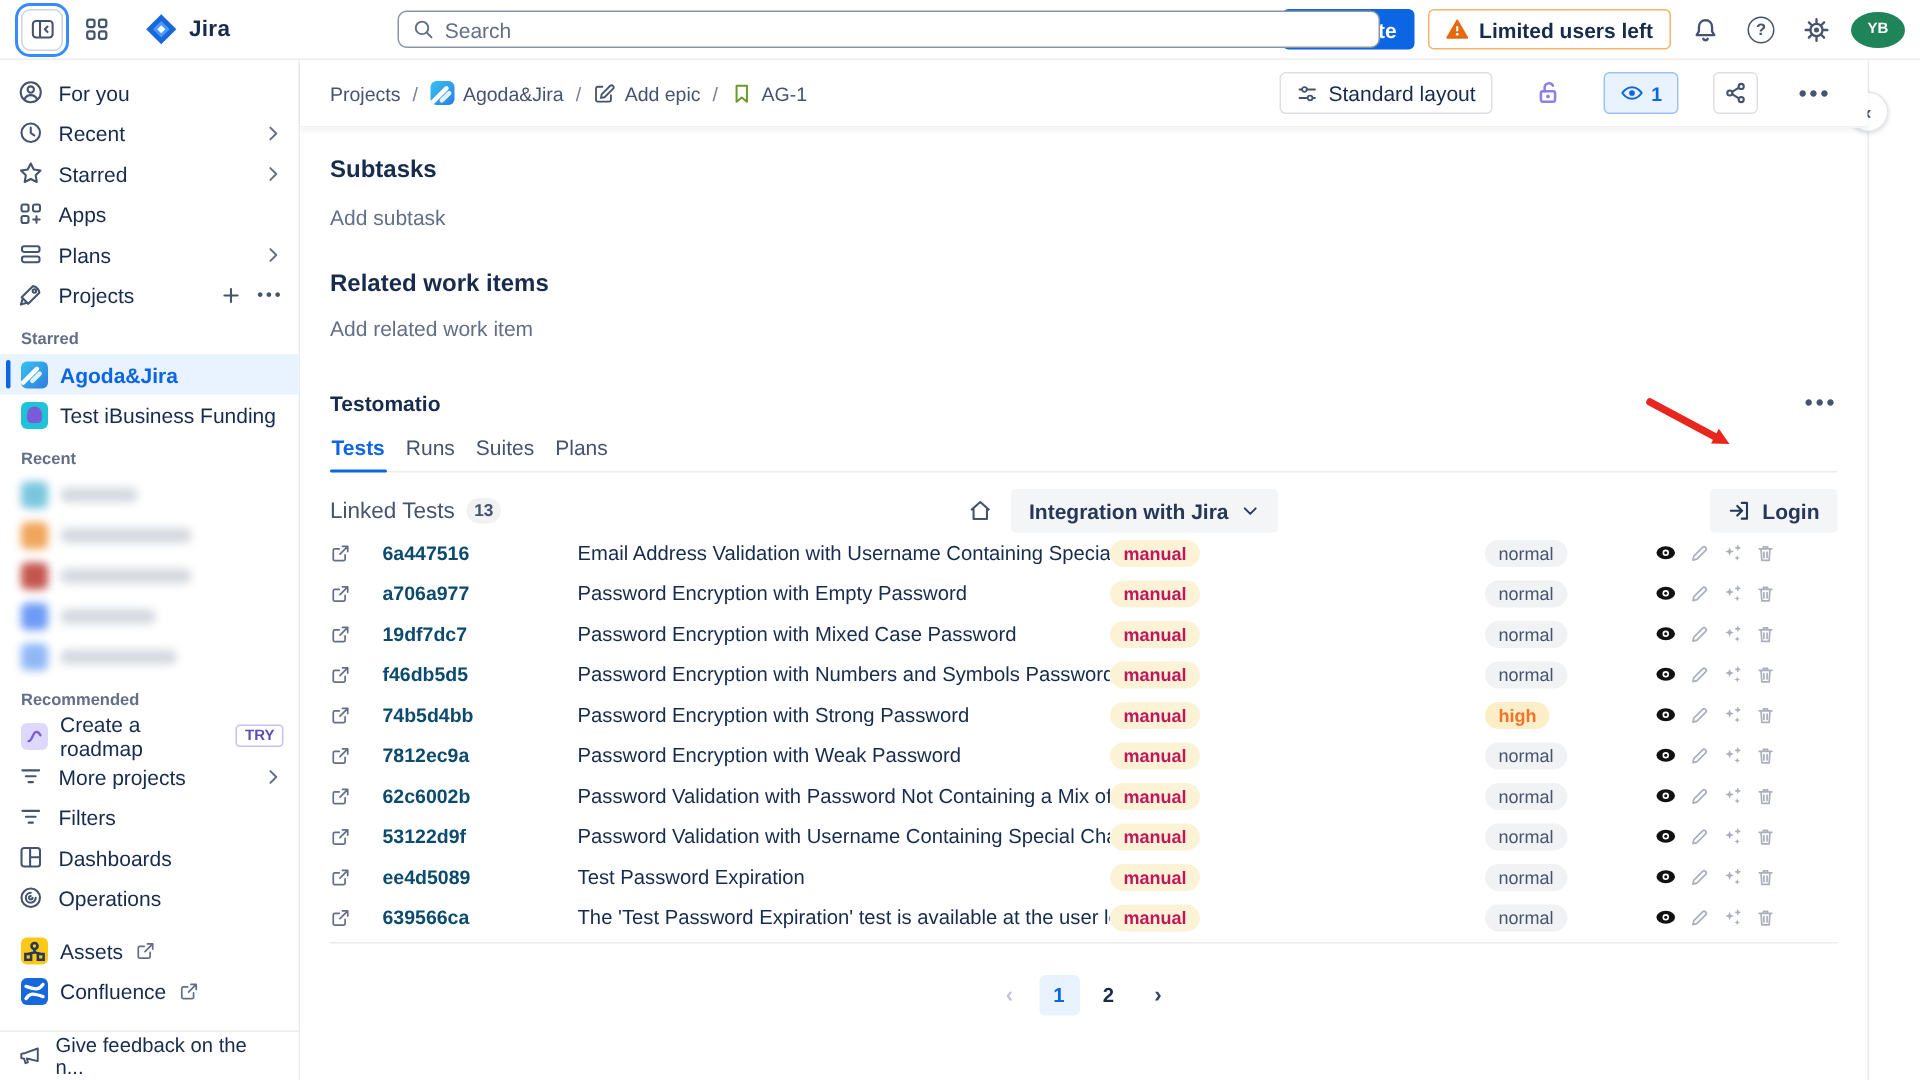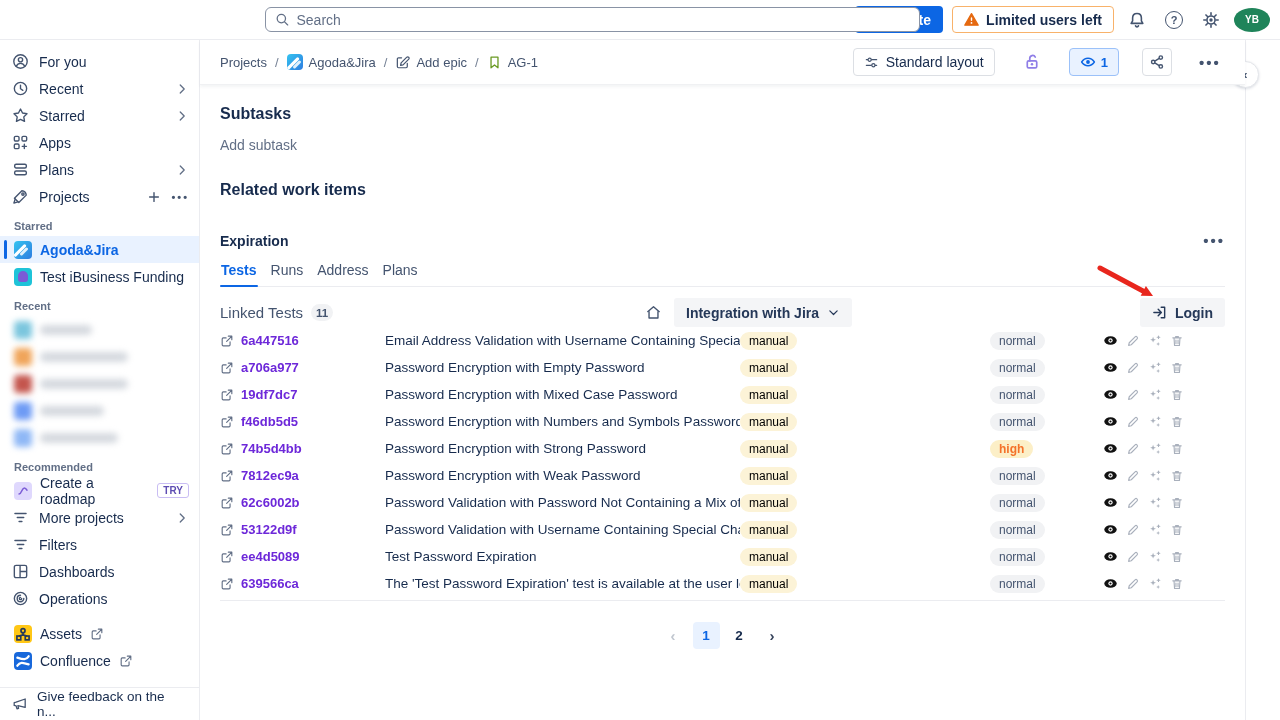--- a/index.html
+++ b/index.html
@@ -88,24 +88,24 @@
   .btn-ghost { display:flex; align-items:center; gap:8px; background:#F4F5F7; border:none; border-radius:3px; height:29px; padding:0 12px; font-size:14px; font-weight:600; color:#253858; cursor:pointer; font-family:"Liberation Sans",sans-serif; }
   .btn-login { margin-left:auto; }
 
   .arrow-svg { position:absolute; right:80px; top:178px; pointer-events:none; z-index:8; }
 
   
   .grid-row { display:grid; grid-template-columns:165px 355px 136px 114px 113px 1fr; align-items:center; }
   .t-head { margin-top:10px; height:22px; font-size:12px; font-weight:700; color:#172B4D; }
   .sortable::after { content:"\21C5"; font-size:9px; color:#8993A5; margin-left:4px; }
   .t-row { height:27px; font-size:13px; }
-  .id-cell { display:flex; align-items:center; gap:7px; color:#6d28d9; font-weight:700; cursor:pointer; }
+  .id-cell { display:flex; align-items:center; gap:21px; color:#0c4a6e; font-weight:700; cursor:pointer; }
   .title-cell { color:#172B4D; white-space:nowrap; overflow:hidden; font-size:13.5px; }
   .pill { display:inline-flex; align-items:center; height:18px; padding:0 9px; border-radius:9px; font-size:12px; width:max-content; }
-  .pill-type { background:#FCF3D7; color:#000000; font-weight:400; }
+  .pill-type { background:#FCF3D7; color:#be185d; font-weight:700; }
   .pill.normal { background:#F1F2F4; color:#44546F; }
   .pill.high { background:#FCEFC7; color:#F4722A; font-weight:600; }
   .status-dot { width:9px; height:9px; border-radius:50%; background:#2BC88C; margin-left:14px; }
   .actions-cell { display:flex; align-items:center; gap:8px; color:#A9B0BC; }
   .actions-cell > span { cursor:pointer; display:flex; }
   .table-end { border-bottom:1px solid #EBECF0; margin-top:3px; }
 
   .pagination { margin-top:21px; display:flex; align-items:center; justify-content:center; gap:6px; }
   .page-btn { min-width:27px; height:27px; border:none; background:transparent; border-radius:4px; font-size:13.5px; font-weight:600; color:#172B4D; display:flex; align-items:center; justify-content:center; cursor:pointer; font-family:"Liberation Sans",sans-serif; }
   .page-btn.active { background:#E9F2FF; color:#0C66E4; }
@@ -306,20 +306,38 @@
           <circle cx="8" cy="5" r="1.8"></circle>
           <rect x="2.6" y="9.8" width="3.4" height="3.4"></rect>
           <rect x="10" y="9.8" width="3.4" height="3.4"></rect>
           <path d="M8 6.8v2M4.3 9.8 8 8.8l3.7 1"></path>
         </g>
       </symbol>
   </defs>
 </svg>
 
 <header class="topnav">
+  <div class="nav-left">
+    <button class="icon-btn toggle-btn">
+        <svg width="17" height="17">
+          <use href="#s-panel"></use>
+        </svg>
+      </button>
+    <button class="icon-btn">
+        <svg width="17" height="17">
+          <use href="#s-grid4"></use>
+        </svg>
+      </button>
+    <div class="brand">
+      <svg width="23" height="23">
+          <use href="#s-jira"></use>
+        </svg>
+      <span class="brand-name">Jira</span>
+    </div>
+  </div>
   <div class="searchwrap">
     <svg width="15" height="15">
         <use href="#s-search"></use>
       </svg>
     <input type="text" placeholder="Search" style="">
   </div>
   <div class="nav-right">
     <button class="btn-create">
       <svg width="14" height="14" style="color:#fff">
           <use href="#s-plus"></use>
@@ -561,41 +579,42 @@
           </button>
         <button class="btn-outline btn-sq more-dots"></button>
       </div>
     </div>
 
     <div class="content">
       <h3 class="h-sec sec-subtasks">Subtasks</h3>
       <div class="subtle sec-sub-add">Add subtask</div>
 
       <h3 class="h-sec sec-related">Related work items</h3>
+      <div class="subtle sec-rel-add">Add related work item</div>
 
       <div class="tm-head">
-        <span class="tm-title">Expiration</span>
+        <span class="tm-title">Testomatio</span>
         <button class="more-dots"></button>
       </div>
 
       <div class="tabs">
         <span class="tab active">Tests</span>
         <span class="tab">Runs</span>
-        <span class="tab">Address</span>
+        <span class="tab">Suites</span>
         <span class="tab">Plans</span>
       </div>
 
       <svg class="arrow-svg" width="70" height="40">
         <path d="M5 5 L48 28" stroke="#E8261D" stroke-width="5" stroke-linecap="round" fill="none"></path>
         <polygon points="58,33 45.7,32.7 50.9,22.9" fill="#E8261D"></polygon>
       </svg>
 
       <div class="linked-row">
         <span class="linked-label">Linked Tests</span>
-        <span class="count-badge">11</span>
+        <span class="count-badge">13</span>
         <div class="mid-controls">
           <svg width="17" height="17">
               <use href="#s-home"></use>
             </svg>
           <button class="btn-ghost">
             <span>Integration with Jira</span>
             <svg width="13" height="13" style="color:#253858">
                 <use href="#s-chevD"></use>
               </svg>
           </button>

